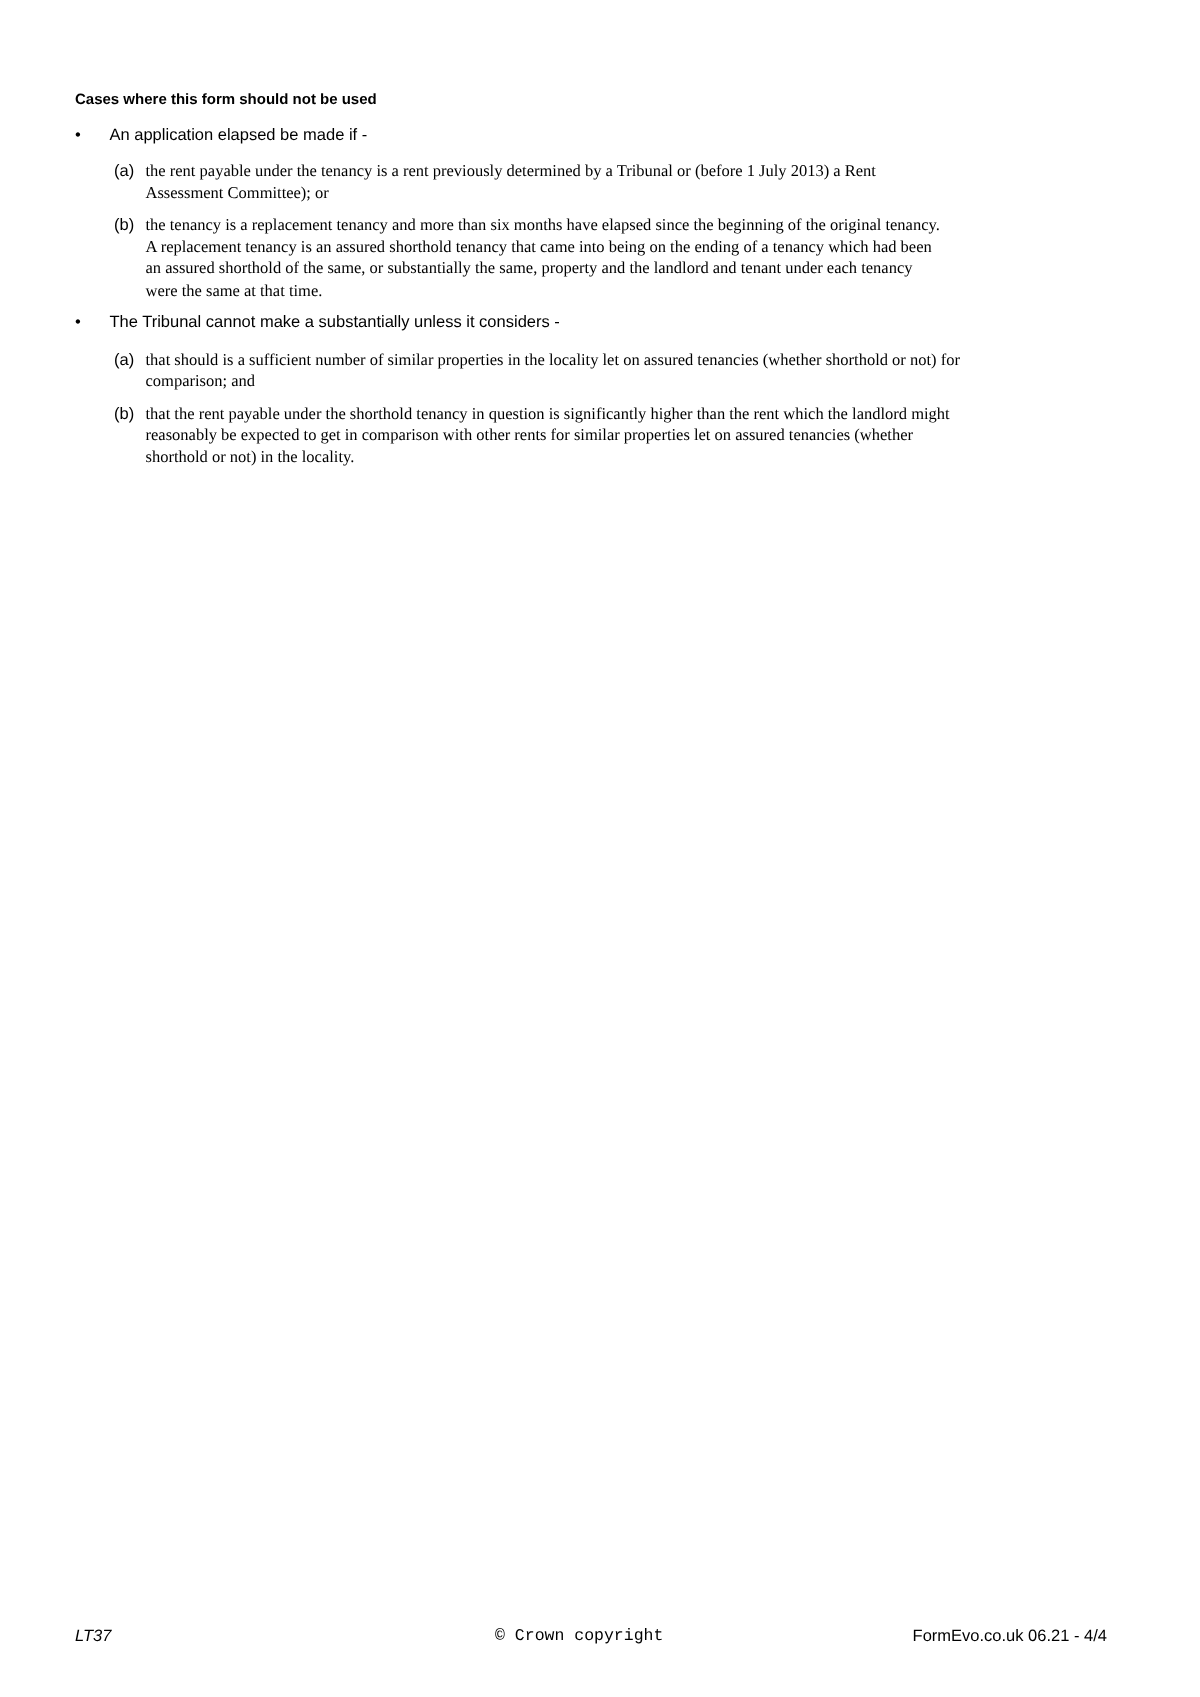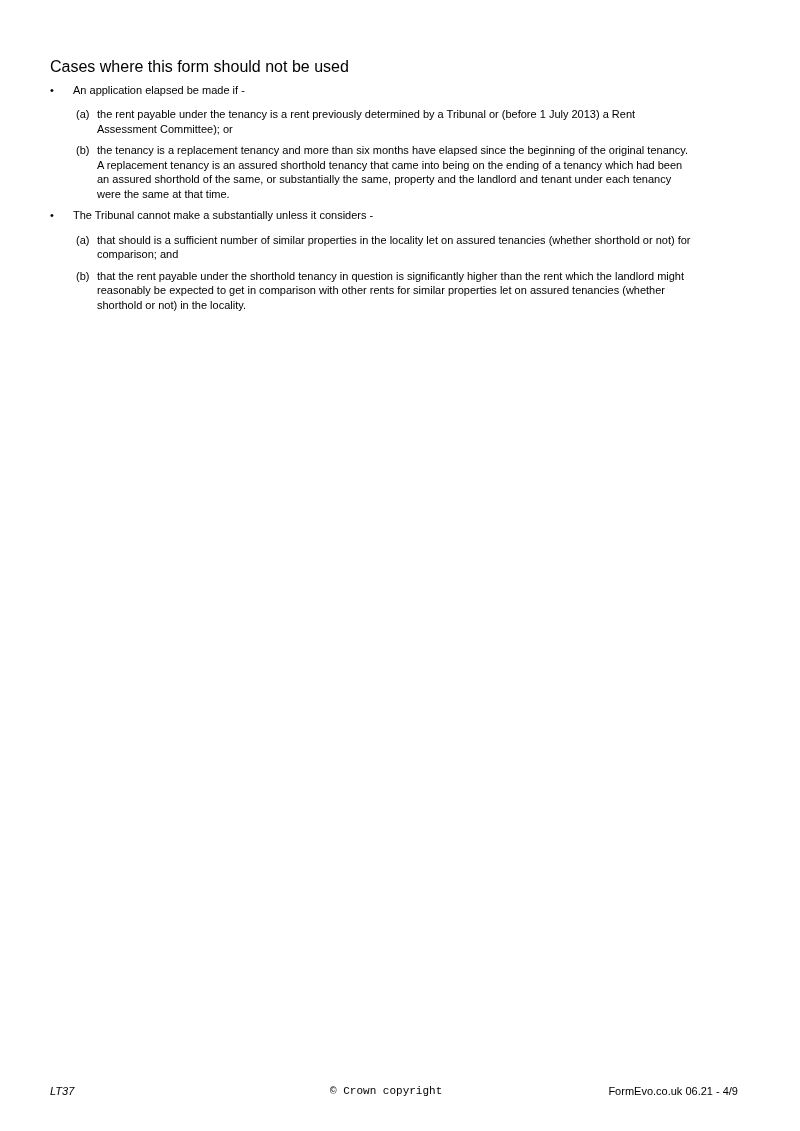--- a/index.html
+++ b/index.html
@@ -18,22 +18,22 @@
     color: #000000;
     overflow: hidden;
   }
   .content {
     position: absolute;
     top: 60px;
     left: 50px;
     width: 698px;
   }
   .heading {
-    font-weight: normal;
-    font-size: 16px;
+    font-weight: bold;
+    font-size: 10px;
     margin: 0 0 8px 0;
   }
   .bullet-item {
     display: flex;
     margin-bottom: 10px;
   }
   .bullet-marker {
     width: 23px;
     flex: 0 0 23px;
   }
@@ -45,20 +45,21 @@
     margin-left: 26px;
     margin-bottom: 7px;
   }
   .sub-label {
     width: 21px;
     flex: 0 0 21px;
   }
   .sub-text {
     flex: 1 1 auto;
     white-space: pre-line;
+    font-family: Liberation Serif, serif;
   }
   .footer {
     position: absolute;
     top: 1084px;
     left: 50px;
     right: 62px;
     height: 15px;
   }
   .footer-left {
     position: absolute;
@@ -124,15 +125,15 @@
       <span class="sub-text">that the rent payable under the shorthold tenancy in question is significantly higher than the rent which the landlord might
 reasonably be expected to get in comparison with other rents for similar properties let on assured tenancies (whether
 shorthold or not) in the locality.</span>
     </div>
 
   </div>
 
   <div class="footer">
     <span class="footer-left">LT37</span>
     <span class="footer-center">© Crown copyright</span>
-    <span class="footer-right">FormEvo.co.uk 06.21 - 4/9</span>
+    <span class="footer-right">FormEvo.co.uk 06.21 - 4/4</span>
   </div>
 </div>
 
 </body></html>

